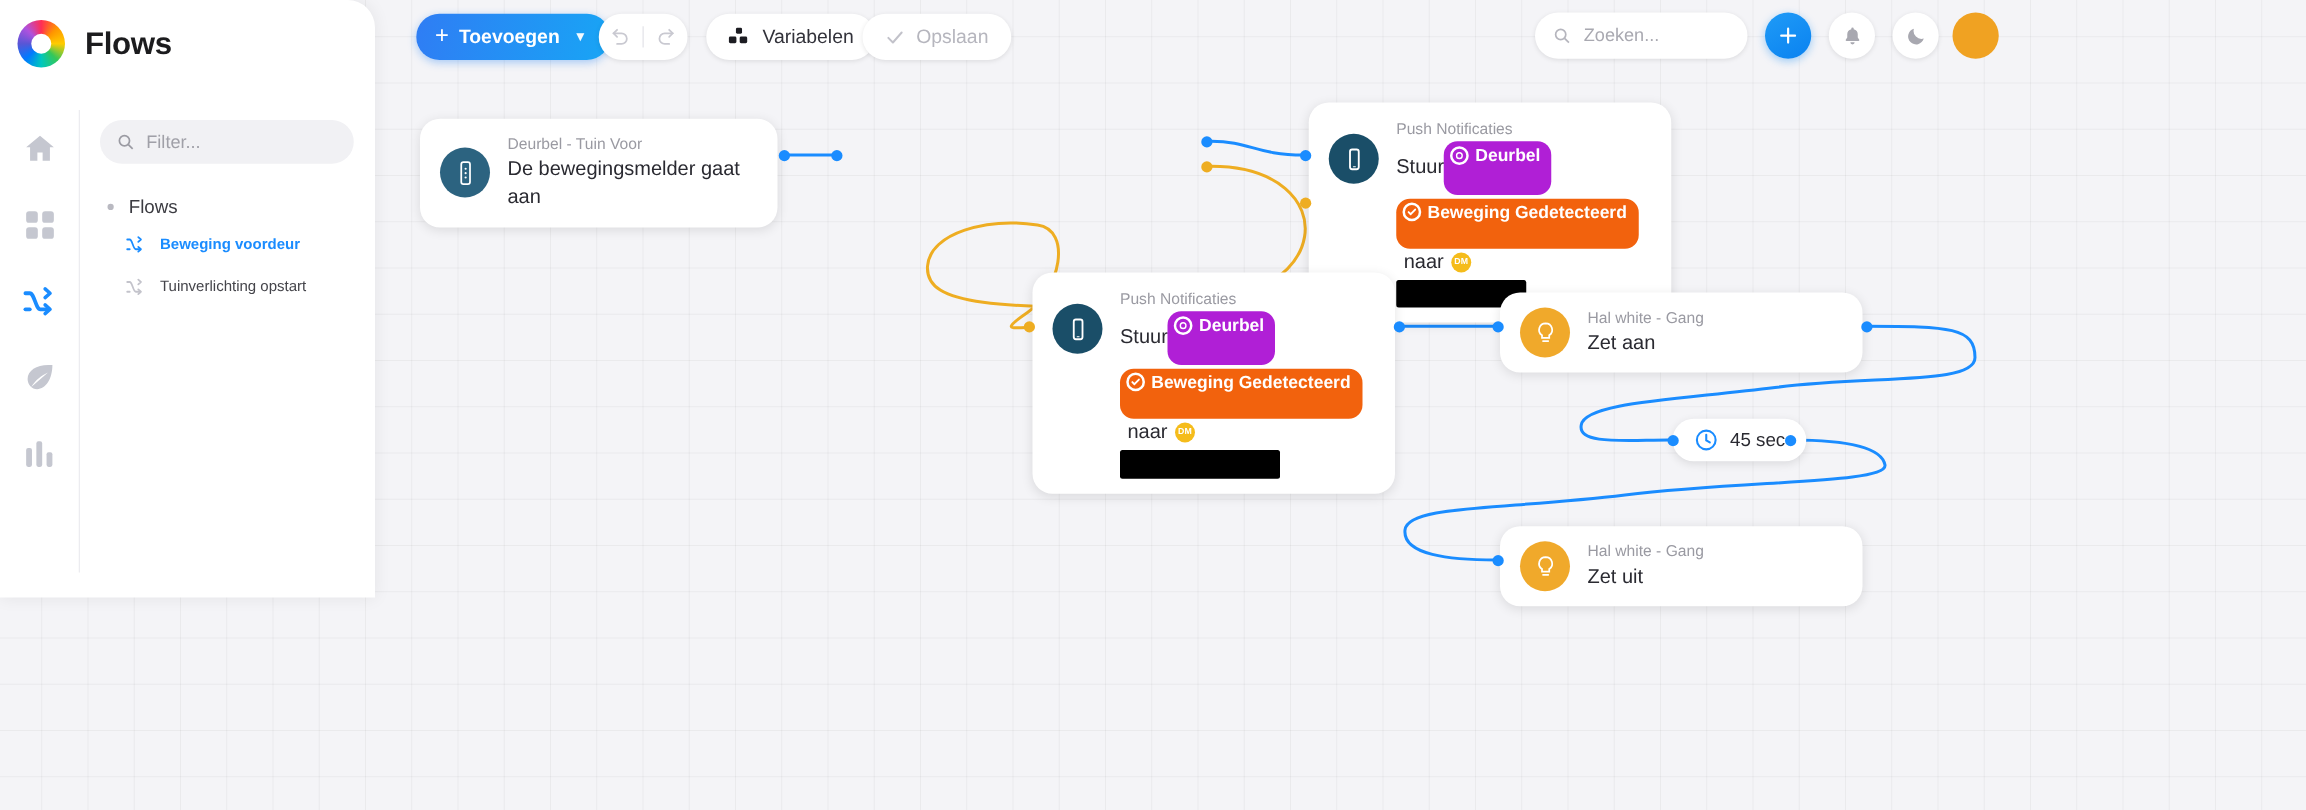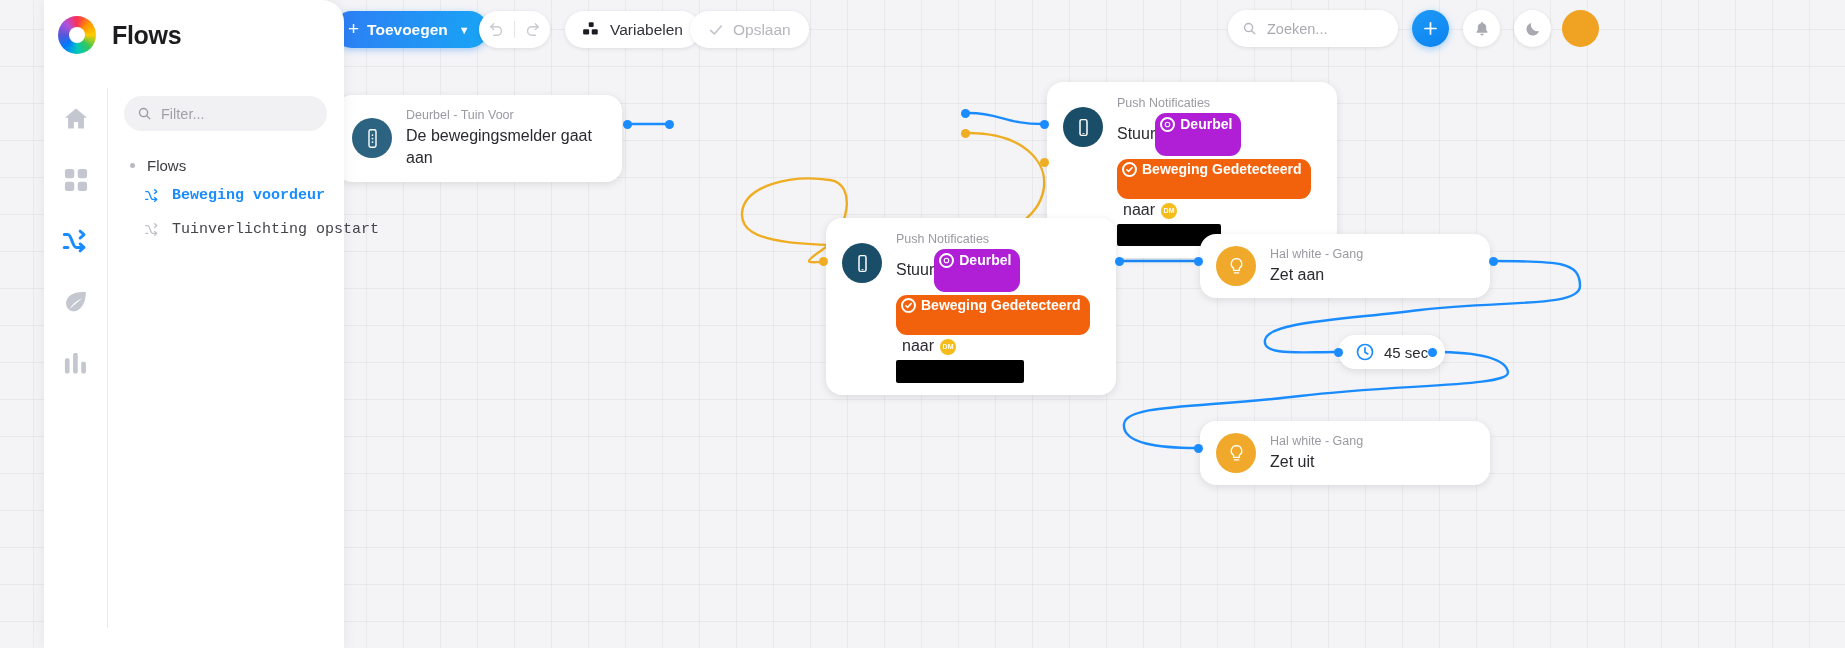--- a/index.html
+++ b/index.html
@@ -17,26 +17,25 @@
     background-color: #f4f4f7;
     background-image:
       linear-gradient(to right, rgba(0,0,0,0.045) 1px, transparent 1px),
       linear-gradient(to bottom, rgba(0,0,0,0.045) 1px, transparent 1px);
     background-size: 37px 37px;
     background-position: -4px -8px;
   }
 
   
   #leftpanel {
-    position: absolute; left: 0; top: 0; width: 300px; height: 648px;
+    position: absolute; left: 0; top: 0; width: 300px; height: 478px;
     background: #ffffff;
     border-top-right-radius: 22px;
     box-shadow: 0 0 14px rgba(0,0,0,0.07);
     z-index: 40;
-    margin-left: 44px;
   }
   #brand { position: absolute; left: 14px; top: 16px; display: flex; align-items: center; gap: 16px; }
   #brand .logo {
     width: 38px; height: 38px; border-radius: 50%;
     background: conic-gradient(#ff2d55, #ff9500, #ffcc00, #34c759, #00c7be, #007aff, #5856d6, #af52de, #ff2d55);
     position: relative;
   }
   #brand .logo::after {
     content: ""; position: absolute; inset: 11px; border-radius: 50%; background: #fff;
   }
@@ -62,21 +61,21 @@
     font-family: "Liberation Sans", sans-serif; width: 150px;
   }
   #filterbox input::placeholder { color: #a0a0a8; }
 
   #treeroot { position: absolute; left: 82px; top: 152px; width: 205px; }
   .tree-group { display: flex; align-items: center; gap: 12px; height: 26px; cursor: pointer; }
   .tree-group .dot { width: 5px; height: 5px; border-radius: 50%; background: #b9b9c1; margin-left: 4px; }
   .tree-group .lbl { font-size: 15px; color: #3c3c42; }
   .tree-item { display: flex; align-items: center; gap: 11px; height: 34px; padding-left: 18px; cursor: pointer; }
   .tree-item svg { width: 17px; height: 17px; fill: none; stroke: #c3c3cb; stroke-width: 2; flex: none; }
-  .tree-item .lbl { font-size: 15px; color: #44444a; white-space: nowrap; font-family: Liberation Mono, monospace; }
+  .tree-item .lbl { font-size: 12px; color: #44444a; white-space: nowrap; }
   .tree-item.sel svg { stroke: #1a8cff; }
   .tree-item.sel .lbl { color: #1a8cff; font-weight: 700; }
 
   
   .tbtn {
     position: absolute; height: 37px; border-radius: 19px; display: flex; align-items: center;
     background: #fff; box-shadow: 0 1px 4px rgba(0,0,0,0.10); cursor: pointer; z-index: 30;
   }
   #btn-add {
     left: 333px; top: 11px; padding: 0 18px 0 15px; gap: 8px;

